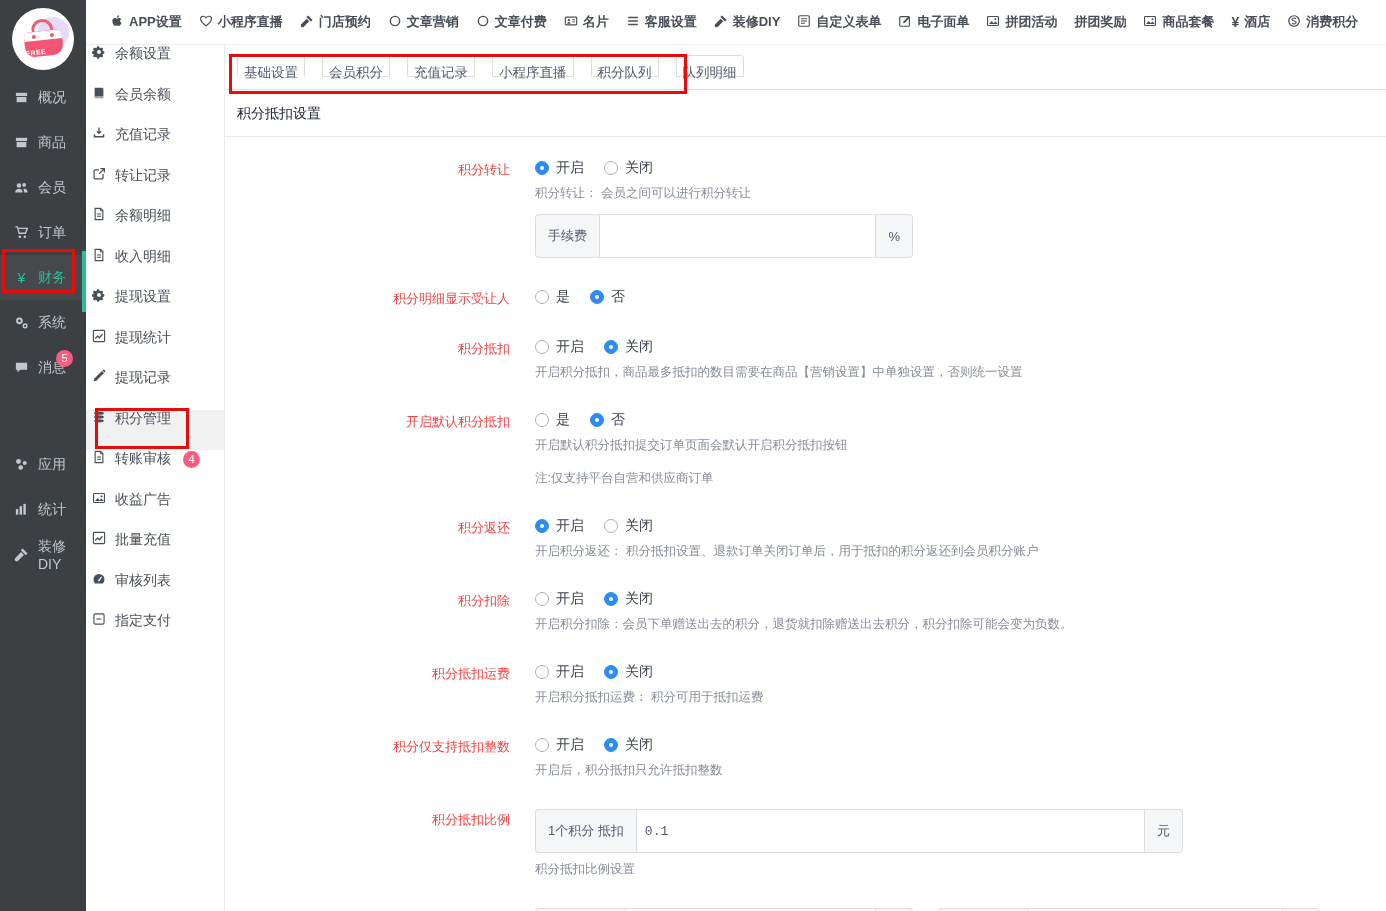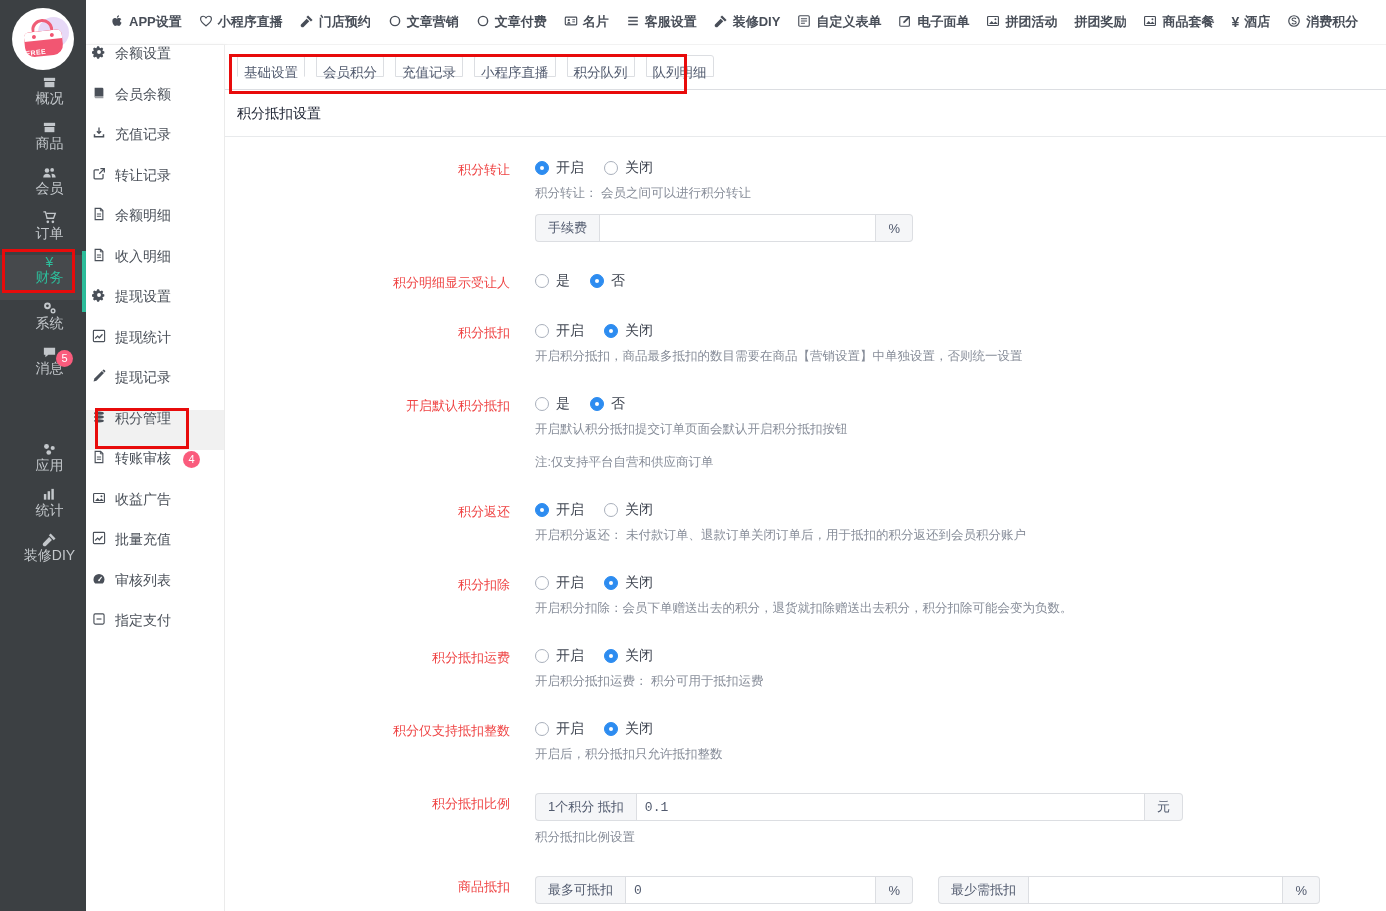--- a/index.html
+++ b/index.html
@@ -13,21 +13,21 @@
   .dsb{width:86px; background:var(--dark); position:relative; flex:none; color:#c3c7cb;}
   .logo{width:62px; height:62px; margin:8px auto 0; background:#fff; border-radius:50%; position:relative; overflow:hidden; cursor:pointer;}
   .lg-purple{position:absolute; right:5px; top:9px; width:31px; height:31px; border-radius:50%; background:#e7d9f7;}
   .lg-bag{position:absolute; left:12px; top:9px; width:38px; height:40px; transform:rotate(-6deg);}
   .lg-handle{position:absolute; left:8px; top:2px; width:22px; height:18px; border:3px solid #ef5e77; border-bottom:none; border-radius:11px 11px 0 0;}
   .lg-body{position:absolute; left:0; top:14px; width:38px; height:25px; background:#f25672; border-radius:5px 5px 10px 10px; overflow:hidden;}
   .lg-band{height:9px; background:#fff; display:flex; align-items:center; justify-content:center; gap:14px;}
   .lg-dot{width:4px; height:4px; border-radius:50%; background:#f25672;}
   .lg-free{color:#fff; font-size:7px; font-weight:bold; text-align:center; letter-spacing:.5px; line-height:14px;}
   .dsb-nav{margin-top:5px;}
-  .dsb-item{height:45px; display:flex; align-items:center; padding-left:13px; font-size:14px; cursor:pointer; position:relative;flex-direction:column;}
+  .dsb-item{height:45px; display:flex; align-items:center; padding-left:13px; gap:8px; font-size:14px; cursor:pointer; position:relative;}
   .dsb-item .dicon{width:17px; flex:none; display:inline-flex; justify-content:center; align-items:center;}
   .dsb-item svg{width:15px; height:15px; fill:currentColor; stroke:none;}
   .dsb-item.active{background:#46494c; color:var(--teal);}
   .dsb-item.active::after{content:""; position:absolute; right:0; top:-4px; bottom:-12px; width:4px; background:var(--teal);}
   .dsb-item.gap{margin-top:52px;}
   .yen-glyph{font-size:14px; line-height:1;}
   .badge{position:absolute; background:var(--pink); color:#fff; font-size:11px; height:17px; min-width:17px; border-radius:9px; display:flex; align-items:center; justify-content:center; padding:0 4px; line-height:1;}
 
   
   .right{flex:1; display:flex; flex-direction:column; min-width:0;}
@@ -39,39 +39,39 @@
   
   .ssb{width:139px; border-right:1px solid #ebebeb; box-shadow:1px 0 4px rgba(0,0,0,.05); position:relative; flex:none; background:#fff;}
   .ssb-item{height:40.5px; display:flex; align-items:flex-start; gap:9px; padding-left:6px; font-size:14px; color:#4a5059; cursor:pointer; position:relative;}
   .ssb-item svg{width:14px; height:14px; fill:#4a5059;}
   .ssb-item.active{background:#f1f1f1;}
   .ssb-item .badge{right:24px; top:1px;}
 
   
   .main{flex:1; position:relative; padding-top:10px; background:#fff; min-width:0;}
   .tabsbar{padding-left:12px; border-bottom:1px solid #dcdee2; display:flex; height:35px;}
-  .tab{height:22px; line-height:33px; padding:0 6px; border:1px solid #dcdee2; background:#fff; font-size:13.5px; color:#515a6e; margin-right:11px; border-radius:3px 3px 0 0; cursor:pointer;}
+  .tab{height:22px; line-height:33px; padding:0 6px; border:1px solid #dcdee2; background:#fff; font-size:13.5px; color:#515a6e; margin-right:17px; border-radius:3px 3px 0 0; cursor:pointer;}
   .tab.active{border-bottom-color:#fff;}
   .panel-title{margin:15px 0 0 12px; font-size:14px; color:#202635;}
   .divider{border-bottom:1px solid #e8eaec; margin-top:13px; margin-bottom:22px;}
 
   
   .sform{padding-left:12px;}
   .frow{display:flex; margin-bottom:30px;}
   .flabel{width:273px; text-align:right; font-size:13px; color:#ef4444; flex:none; padding-top:2px;}
   .fcontent{margin-left:25px; flex:1; min-width:0;}
   .rgroup{display:flex; align-items:center; gap:20px;}
   .radio-opt{display:flex; align-items:center; gap:7px; cursor:pointer; font-size:14px; color:#3f4551; white-space:nowrap;}
   .rdot{width:14px; height:14px; border-radius:50%; border:1px solid #a9b0bc; background:#fff; position:relative; flex:none;}
   .rdot.sel{border-color:var(--blue); background:var(--blue);}
   .rdot.sel::after{content:""; position:absolute; left:4px; top:4px; width:4px; height:4px; border-radius:50%; background:#fff;}
   .fdesc{margin-top:8px; font-size:12.5px; color:#878d99;}
   .fdesc.note{margin-top:16px;}
   .fcontent > .igroup{margin-top:12px;}
-  .igroup{display:flex; height:28px;}
+  .igroup{display:flex; height:44px;}
   .iprefix,.isuffix{display:flex; align-items:center; padding:0 12px; background:#f5f6f8; border:1px solid #dcdee2; font-size:13px; color:#515a6e; white-space:nowrap;}
   .iprefix{border-radius:4px 0 0 4px; border-right:none;}
   .isuffix{border-radius:0 4px 4px 0; border-left:none;}
   .igroup input{flex:1; border:1px solid #dcdee2; padding:0 8px; font-size:13px; color:#515a6e; outline:none; min-width:0; background:#fff; border-radius:0;font-family:Liberation Mono, monospace;}
   .ig-w378{width:378px;} .ig-w648{width:648px;} .ig-w382{width:382px;}
   .gwrap{display:inline-block; vertical-align:top; margin-right:25px;}
   .gdesc{margin-top:8px; font-size:12.5px; color:#878d99;}
 
   
   .ann{position:absolute; border:3px solid var(--annred); pointer-events:none; z-index:5;}
@@ -499,21 +499,21 @@
                 <div class="rgroup">
                   <div class="radio-opt">
                     <span class="rdot sel"></span>
                     <span class="rtext">开启</span>
                   </div>
                   <div class="radio-opt">
                     <span class="rdot"></span>
                     <span class="rtext">关闭</span>
                   </div>
                 </div>
-                <div class="fdesc">开启积分返还： 未付款订单、退款订单关闭订单后，用于抵扣的积分返还到会员积分账户</div>
+                <div class="fdesc">开启积分返还： 积分抵扣设置、退款订单关闭订单后，用于抵扣的积分返还到会员积分账户</div>
               </div>
             </div>
             <div class="frow">
               <div class="flabel">积分扣除</div>
               <div class="fcontent">
                 <div class="rgroup">
                   <div class="radio-opt">
                     <span class="rdot"></span>
                     <span class="rtext">开启</span>
                   </div>

